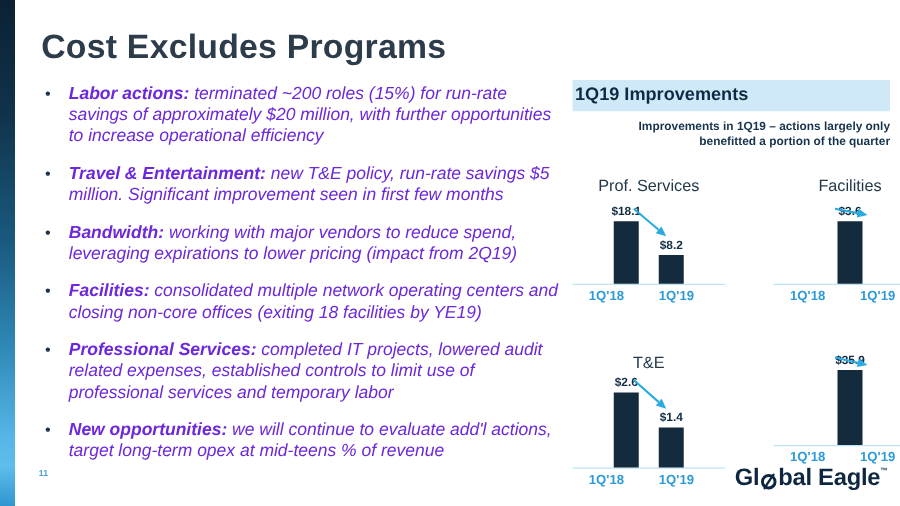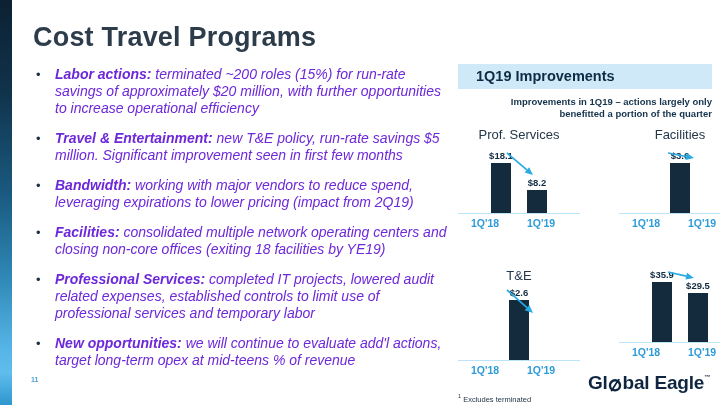--- a/index.html
+++ b/index.html
@@ -27,30 +27,30 @@
     position: absolute; left: 36px; top: 66px; width: 414px;
     margin: 0; padding: 0; list-style: none;
   }
   .bullets li { display: flex; margin-bottom: 13px; }
   .dot { flex: none; width: 19px; font-size: 13px; color: #1c334a; line-height: 17px; }
   .btext { font-size: 14px; line-height: 17px; color: #6d28d9; font-style: italic; }
   .btext b { font-weight: bold; }
 
   .panel { position: absolute; left: 458px; top: 64px; width: 254px; }
   .banner {
-    background: #cfe9f8; height: 25px; line-height: 25px; padding-left: 18px;
+    background: #cfe9f8; height: 25px; line-height: 25px; padding-left: 2px;
     font-size: 14.5px; font-weight: bold; color: #0e2b44;
   }
   .subtitle {
     margin-top: 7px; text-align: right; white-space: pre-line;
     font-size: 9.5px; font-weight: bold; color: #16334d; line-height: 1.3;
   }
   .charts {
     display: grid; grid-template-columns: 122px 122px;
-    column-gap: 10px; row-gap: 12px; margin-top: 6px; gap: 39px;
+    column-gap: 10px; row-gap: 12px; margin-top: 20px; gap: 39px;
   }
   .chart { width: 122px; }
   .chart-title { text-align: center; font-size: 13px; color: #24384a; height: 16px; margin-bottom: 2px; }
   .chart-title sup { font-size: 8px; }
   .plot { position: relative; display: flex; align-items: flex-end; justify-content: center; gap: 16px; }
   .bar-group { width: 20px; display: flex; flex-direction: column; align-items: center; justify-content: flex-end; }
   .bar-label { font-size: 9.5px; font-weight: bold; color: #122c42; margin-bottom: 2px; white-space: nowrap; }
   .bar { width: 100%; background: #142b3e; }
   .arrow-svg { position: absolute; left: 0; top: 0; pointer-events: none; }
   .axis { border-top: 1.5px solid #bce4f7; margin-top: 0px; }
@@ -72,21 +72,21 @@
     position: absolute; left: 31px; top: 376px;
     font-size: 7px; font-weight: bold; color: #4aa3d9;
   }
 </style>
 </head>
 <body>
 
 <div class="slide">
   <div class="edge-bar"></div>
 
-  <h1 class="title">Cost Travel Programs</h1>
+  <h1 class="title">Cost Excludes Programs</h1>
 
   <ul class="bullets" id="bullets">
       <li>
         <span class="dot">•</span>
         <div class="btext"><b>Labor actions:</b> terminated ~200 roles (15%) for run-rate savings of approximately $20 million, with further opportunities to increase operational efficiency</div>
       </li>
       <li>
         <span class="dot">•</span>
         <div class="btext"><b>Travel &amp; Entertainment:</b> new T&amp;E policy, run-rate savings $5 million. Significant improvement seen in first few months</div>
       </li>
@@ -153,40 +153,40 @@
             <span>1Q'19</span>
           </div>
         </div>
         <div class="chart">
           <div class="chart-title">T&amp;E</div>
           <div class="plot" style="height: 74px;">
             <div class="bar-group">
               <div class="bar-label">$2.6</div>
               <div class="bar" style="height: 60px;"></div>
             </div>
+            <div class="bar-group">
+              <div class="bar-label">$1.4</div>
+              <div class="bar" style="height: 32px;"></div>
+            </div>
             <svg class="arrow-svg" width="122" height="74">
               <line x1="49" y1="4" x2="69.00802750007695" y2="21.69940894237577" stroke="#29abe2" stroke-width="1.7"></line>
               <polygon points="75,27 71.32703608778755,19.077920973659438 66.68901891236635,24.3208969110921" fill="#29abe2"></polygon>
             </svg>
           </div>
           <div class="axis"></div>
           <div class="xlabels">
             <span>1Q'18</span>
             <span>1Q'19</span>
           </div>
         </div>
         <div class="chart">
           <div class="plot" style="height: 74px;">
             <div class="bar-group">
               <div class="bar-label">$35.9</div>
               <div class="bar" style="height: 60px;"></div>
-            </div>
-            <div class="bar-group">
-              <div class="bar-label">$29.5</div>
-              <div class="bar" style="height: 49px;"></div>
             </div>
             <svg class="arrow-svg" width="122" height="74">
               <line x1="49" y1="4" x2="67.20487043444304" y2="8.201123946409933" stroke="#29abe2" stroke-width="1.7"></line>
               <polygon points="75,10 67.99187870788869,4.790754761478763 66.41786216099739,11.611493131341103" fill="#29abe2"></polygon>
             </svg>
           </div>
           <div class="axis"></div>
           <div class="xlabels">
             <span>1Q'18</span>
             <span>1Q'19</span>

